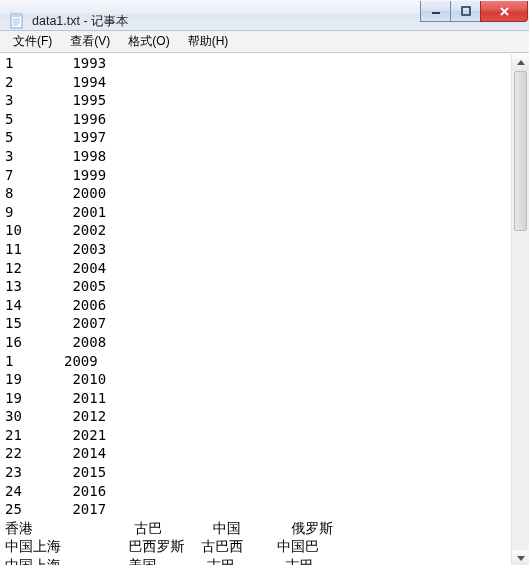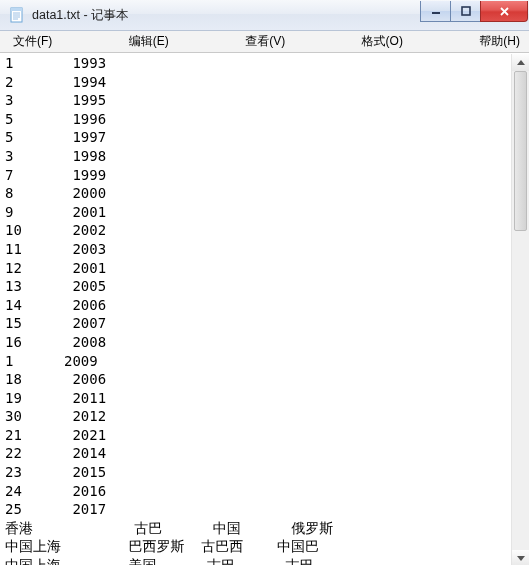--- a/index.html
+++ b/index.html
@@ -15,21 +15,21 @@
     position: relative;
     width: 529px;
     height: 565px;
     background: #fff;
     box-sizing: border-box;
   }
   .titlebar {
     height: 30px;
     background: linear-gradient(to bottom, #f6f8fb 0%, #e8edf5 45%, #dfe6f1 46%, #e6ecf6 100%);
     display: flex;
-    align-items: center;
+    align-items: flex-end;
     border-bottom: 1px solid #b8c4d6;
     position: relative;
   }
   .titlebar .icon {
     width: 18px;
     height: 18px;
     margin: 0 6px 0 8px;
     display: flex;
     align-items: center;
     justify-content: center;
@@ -70,21 +70,20 @@
   .winbtn svg { display:block; }
   .menubar {
     height: 21px;
     background: #f3f3f3;
     border-bottom: 1px solid #c9c9c9;
     display: flex;
     align-items: center;
     font-size: 12px;
     color: #000;
     padding-left: 4px;
-    justify-content: space-between;
   }
   .menuitem {
     padding: 2px 9px;
     white-space: nowrap;
   }
   .content-wrap {
     position: relative;
     width: 529px;
     height: 514px; 
     box-sizing: border-box;
@@ -179,45 +178,44 @@
         <svg width="11" height="11">
           <line x1="2" y1="2" x2="9" y2="9" stroke="#fff" stroke-width="1.8"></line>
           <line x1="9" y1="2" x2="2" y2="9" stroke="#fff" stroke-width="1.8"></line>
         </svg>
       </div>
     </div>
   </div>
 
   <div class="menubar">
     <span class="menuitem">文件(F)</span>
-    <span class="menuitem">编辑(E)</span>
     <span class="menuitem">查看(V)</span>
     <span class="menuitem">格式(O)</span>
     <span class="menuitem">帮助(H)</span>
   </div>
 
   <div class="content-wrap">
     <div class="content"><span>1       1993</span>
 <span>2       1994</span>
 <span>3       1995</span>
 <span>5       1996</span>
 <span>5       1997</span>
 <span>3       1998</span>
 <span>7       1999</span>
 <span>8       2000</span>
 <span>9       2001</span>
 <span>10      2002</span>
 <span>11      2003</span>
-<span>12      2001</span>
+<span>12      2004</span>
 <span>13      2005</span>
 <span>14      2006</span>
 <span>15      2007</span>
 <span>16      2008</span>
 <span>1      2009</span>
-<span>18      2006</span>
+<span>19      2010</span>
 <span>19      2011</span>
 <span>30      2012</span>
 <span>21      2021</span>
 <span>22      2014</span>
 <span>23      2015</span>
 <span>24      2016</span>
 <span>25      2017</span>
 <span>香港            古巴      中国      俄罗斯</span>
 <span>中国上海        巴西罗斯  古巴西    中国巴</span>
 <span>中国上海        美国      古巴      古巴</span>

